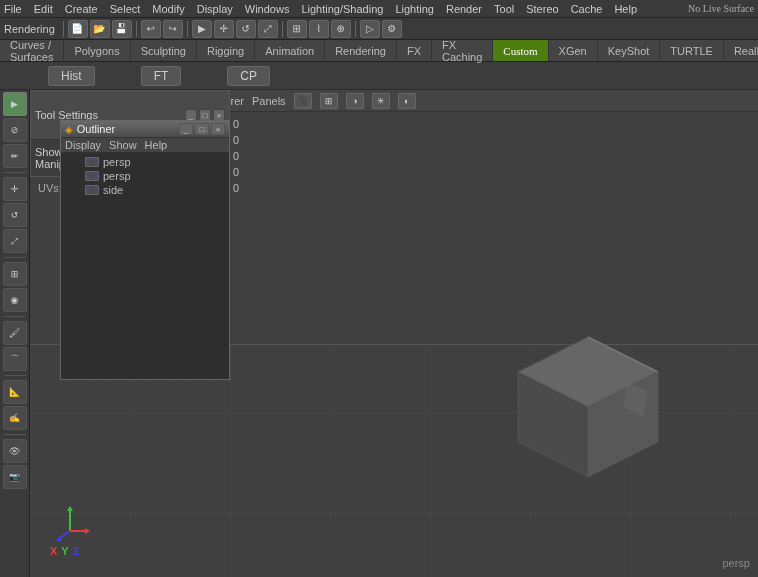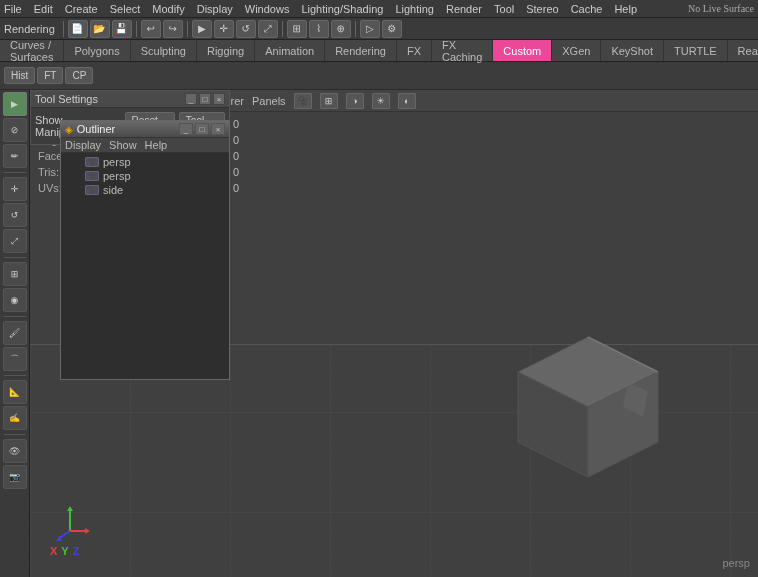--- a/index.html
+++ b/index.html
@@ -87,48 +87,50 @@
       padding: 0 10px;
       display: flex;
       align-items: center;
       font-size: 11px;
       color: #bbb;
       cursor: pointer;
       border-right: 1px solid #333;
       position: relative;
     }
     .tab.active {
-      background: #ec4899;
+      background: #4d7c0f;
       color: #fff;
+      font-family: Liberation Serif, serif;
     }
     .tab-divider {
       width: 2px;
       background: #666;
       align-self: stretch;
     }
 
     
     #shelf-row {
       width: 100%;
       height: 28px;
       background: #3c3c3c;
       display: flex;
       align-items: center;
       padding: 0 4px;
       gap: 2px;
       border-bottom: 1px solid #2a2a2a;
     }
     .shelf-btn {
-      padding: 2px 6px;
+      padding: 2px 12px;
       background: #555;
       border: 1px solid #666;
       border-radius: 2px;
-      font-size: 10px;
-      color: #ccc;
-      cursor: pointer;
+      font-size: 12px;
+      color: #ccc;
+      cursor: pointer;
+      margin-left: 44px;
     }
 
     
     #main-area {
       display: flex;
       width: 100%;
       height: calc(577px - 18px - 22px - 22px - 28px);
       position: relative;
     }
 
@@ -165,21 +167,21 @@
       position: absolute;
       top: 0;
       left: 30px;
       width: 200px;
       background: #3c3c3c;
       border: 1px solid #555;
       z-index: 5;
     }
     #tool-settings-header {
       background: #4a4a4a;
-      padding: 2px 4px;
+      padding: 18px 4px;
       display: flex;
       align-items: center;
       justify-content: space-between;
       border-bottom: 1px solid #333;
     }
     #tool-settings-header span { font-size: 11px; color: #ccc; }
     .ts-controls { display: flex; gap: 2px; }
     .ts-ctrl-btn {
       width: 12px;
       height: 12px;

